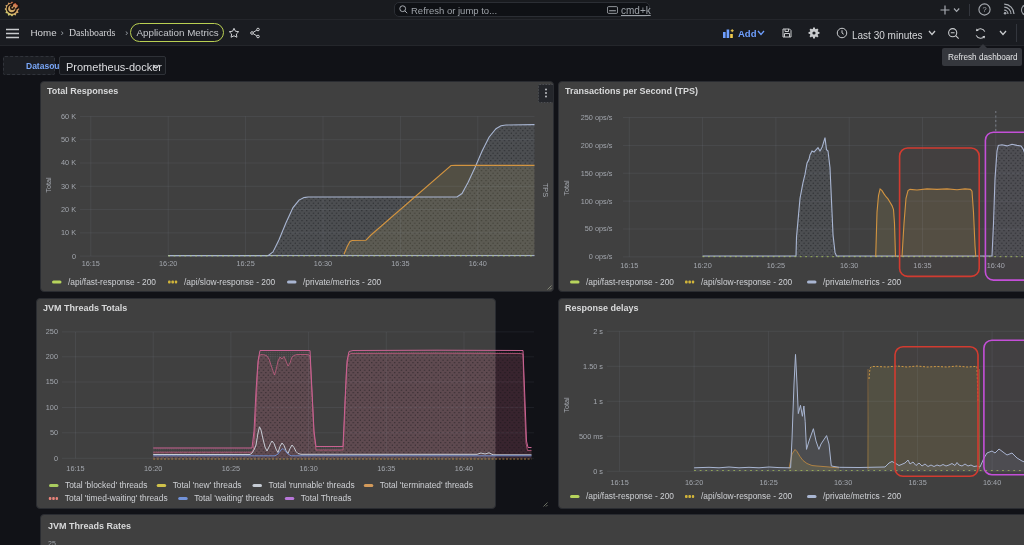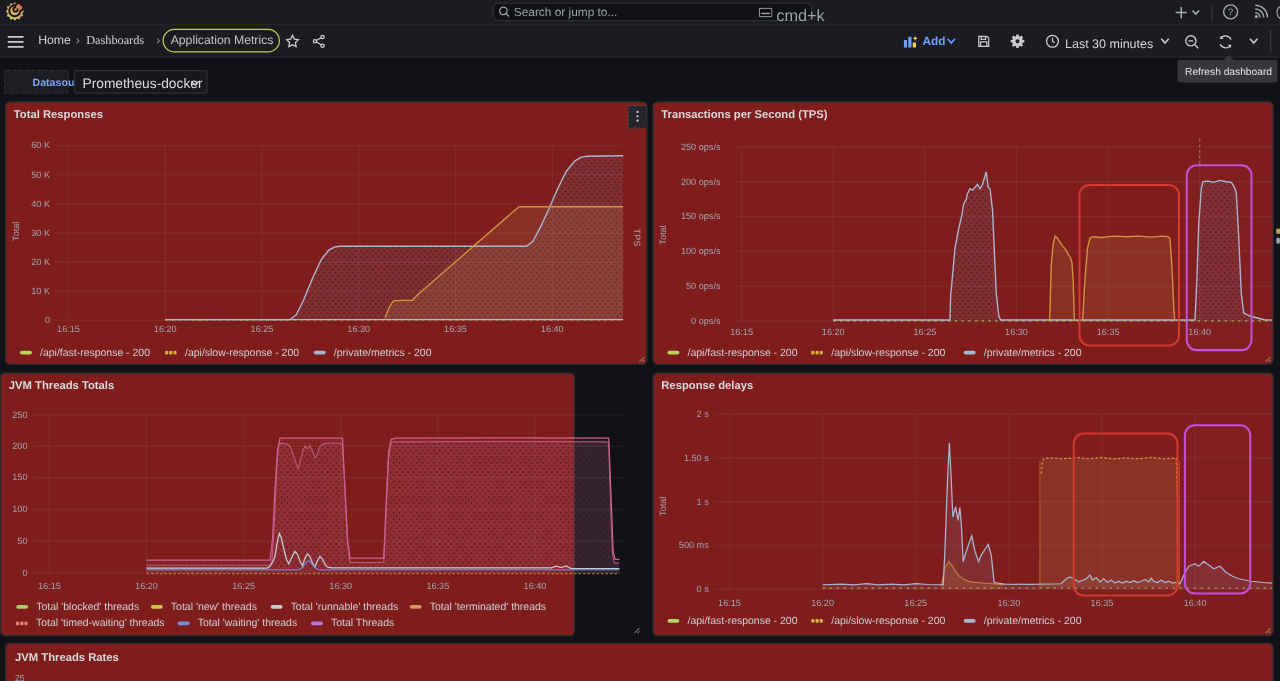--- a/index.html
+++ b/index.html
@@ -5,21 +5,21 @@
   html,body{margin:0;padding:0;background:#111217;}
   *{box-sizing:border-box;}
   #app{position:relative;transform:translateZ(0);width:1024px;height:545px;overflow:hidden;background:#111217;
        font-family:"Liberation Sans",sans-serif;color:#d5d7da;-webkit-font-smoothing:antialiased;}
   .abs{position:absolute;}
   #hdr{position:absolute;left:0;top:0;width:1024px;height:20px;background:#191b1f;border-bottom:1px solid #24262b;}
   #tbar{position:absolute;left:0;top:20px;width:1024px;height:26px;background:#1a1c21;border-bottom:1px solid #24262b;}
   #search{position:absolute;left:394px;top:2px;width:256px;height:15px;background:#0f1115;
           border:1px solid #2b2e34;border-radius:5px;}
   .dim{color:#9da2a8;}
-  .panel{position:absolute;background:#7f1d1d;border:1px solid #2a2c31;border-radius:4px;}
+  .panel{position:absolute;background:#404040;border:1px solid #2a2c31;border-radius:4px;margin-left:36px;}
   .ptitle{position:absolute;font-size:9.0px;font-weight:bold;color:#d8d9da;white-space:nowrap;}
   svg{position:absolute;left:0;top:0;}
   svg text{font-family:"Liberation Sans",sans-serif;}
 </style>
 </head>
 <body>
 <div id="app">
 
   <div id="hdr"></div>
   <div id="tbar"></div>
@@ -35,26 +35,26 @@
     </defs>
     <path fill="url(#glog)" d="M8 0.6 L9.7 2l2.1-0.8 0.5 2.3 2.3 0.5-0.8 2.1L15.4 8l-1.6 1.7 0.8 2.1-2.3 0.5-0.5 2.3-2.1-0.8L8 15.4 6.3 14l-2.1 0.8-0.5-2.3-2.3-0.5 0.8-2.1L0.6 8l1.6-1.7-0.8-2.1 2.3-0.5 0.5-2.3 2.1 0.8z"></path>
     <path fill="none" stroke="#1b1210" stroke-width="1.5" stroke-linecap="round" d="M8.6 3.3 a4.4 4.4 0 1 0 3.6 4.5 a3.2 3.2 0 1 0 -4 -2.9 a1.7 1.7 0 1 0 1.9 1.5"></path>
   </svg>
 
   <div id="search"></div>
   <svg class="abs" style="left:399px;top:5px" width="9" height="9" viewBox="0 0 9 9">
     <circle cx="3.7" cy="3.7" r="2.9" fill="none" stroke="#a7abb1" stroke-width="1"></circle>
     <line x1="5.9" y1="5.9" x2="8.2" y2="8.2" stroke="#a7abb1" stroke-width="1"></line>
   </svg>
-  <div class="abs dim" style="left:411px;top:4.5px;font-size:9.5px;">Search or jump to...</div>
+  <div class="abs dim" style="left:411px;top:4.5px;font-size:9.5px;">Refresh or jump to...</div>
   <svg class="abs" style="left:607px;top:5.5px" width="11" height="8" viewBox="0 0 13 9">
     <rect x="0.5" y="0.5" width="12" height="8" rx="1.5" fill="none" stroke="#a7abb1" stroke-width="1"></rect>
     <rect x="2.5" y="4.8" width="8" height="1.2" fill="#a7abb1"></rect>
   </svg>
-  <div class="abs dim" style="left:621px;top:4.5px;font-size:13px;">cmd+k</div>
+  <div class="abs dim" style="left:621px;top:4.5px;font-size:10px;text-decoration:underline;">cmd+k</div>
 
   <svg class="abs" style="left:939px;top:4px" width="22" height="12" viewBox="0 0 22 12">
     <path d="M6 1.5v9M1.5 6h9" stroke="#a7abb1" stroke-width="1.2" fill="none"></path>
     <path d="M15 4.5l2.6 2.8L20.2 4.5" stroke="#a7abb1" stroke-width="1.2" fill="none"></path>
   </svg>
   <div class="abs" style="left:969px;top:4px;width:1px;height:12px;background:#33363d"></div>
   <svg class="abs" style="left:978px;top:3px" width="13" height="13" viewBox="0 0 13 13">
     <circle cx="6.5" cy="6.5" r="5.6" fill="none" stroke="#a7abb1" stroke-width="1.1"></circle>
     <text x="6.5" y="9" font-size="7.5" fill="#a7abb1" text-anchor="middle">?</text>
   </svg>

